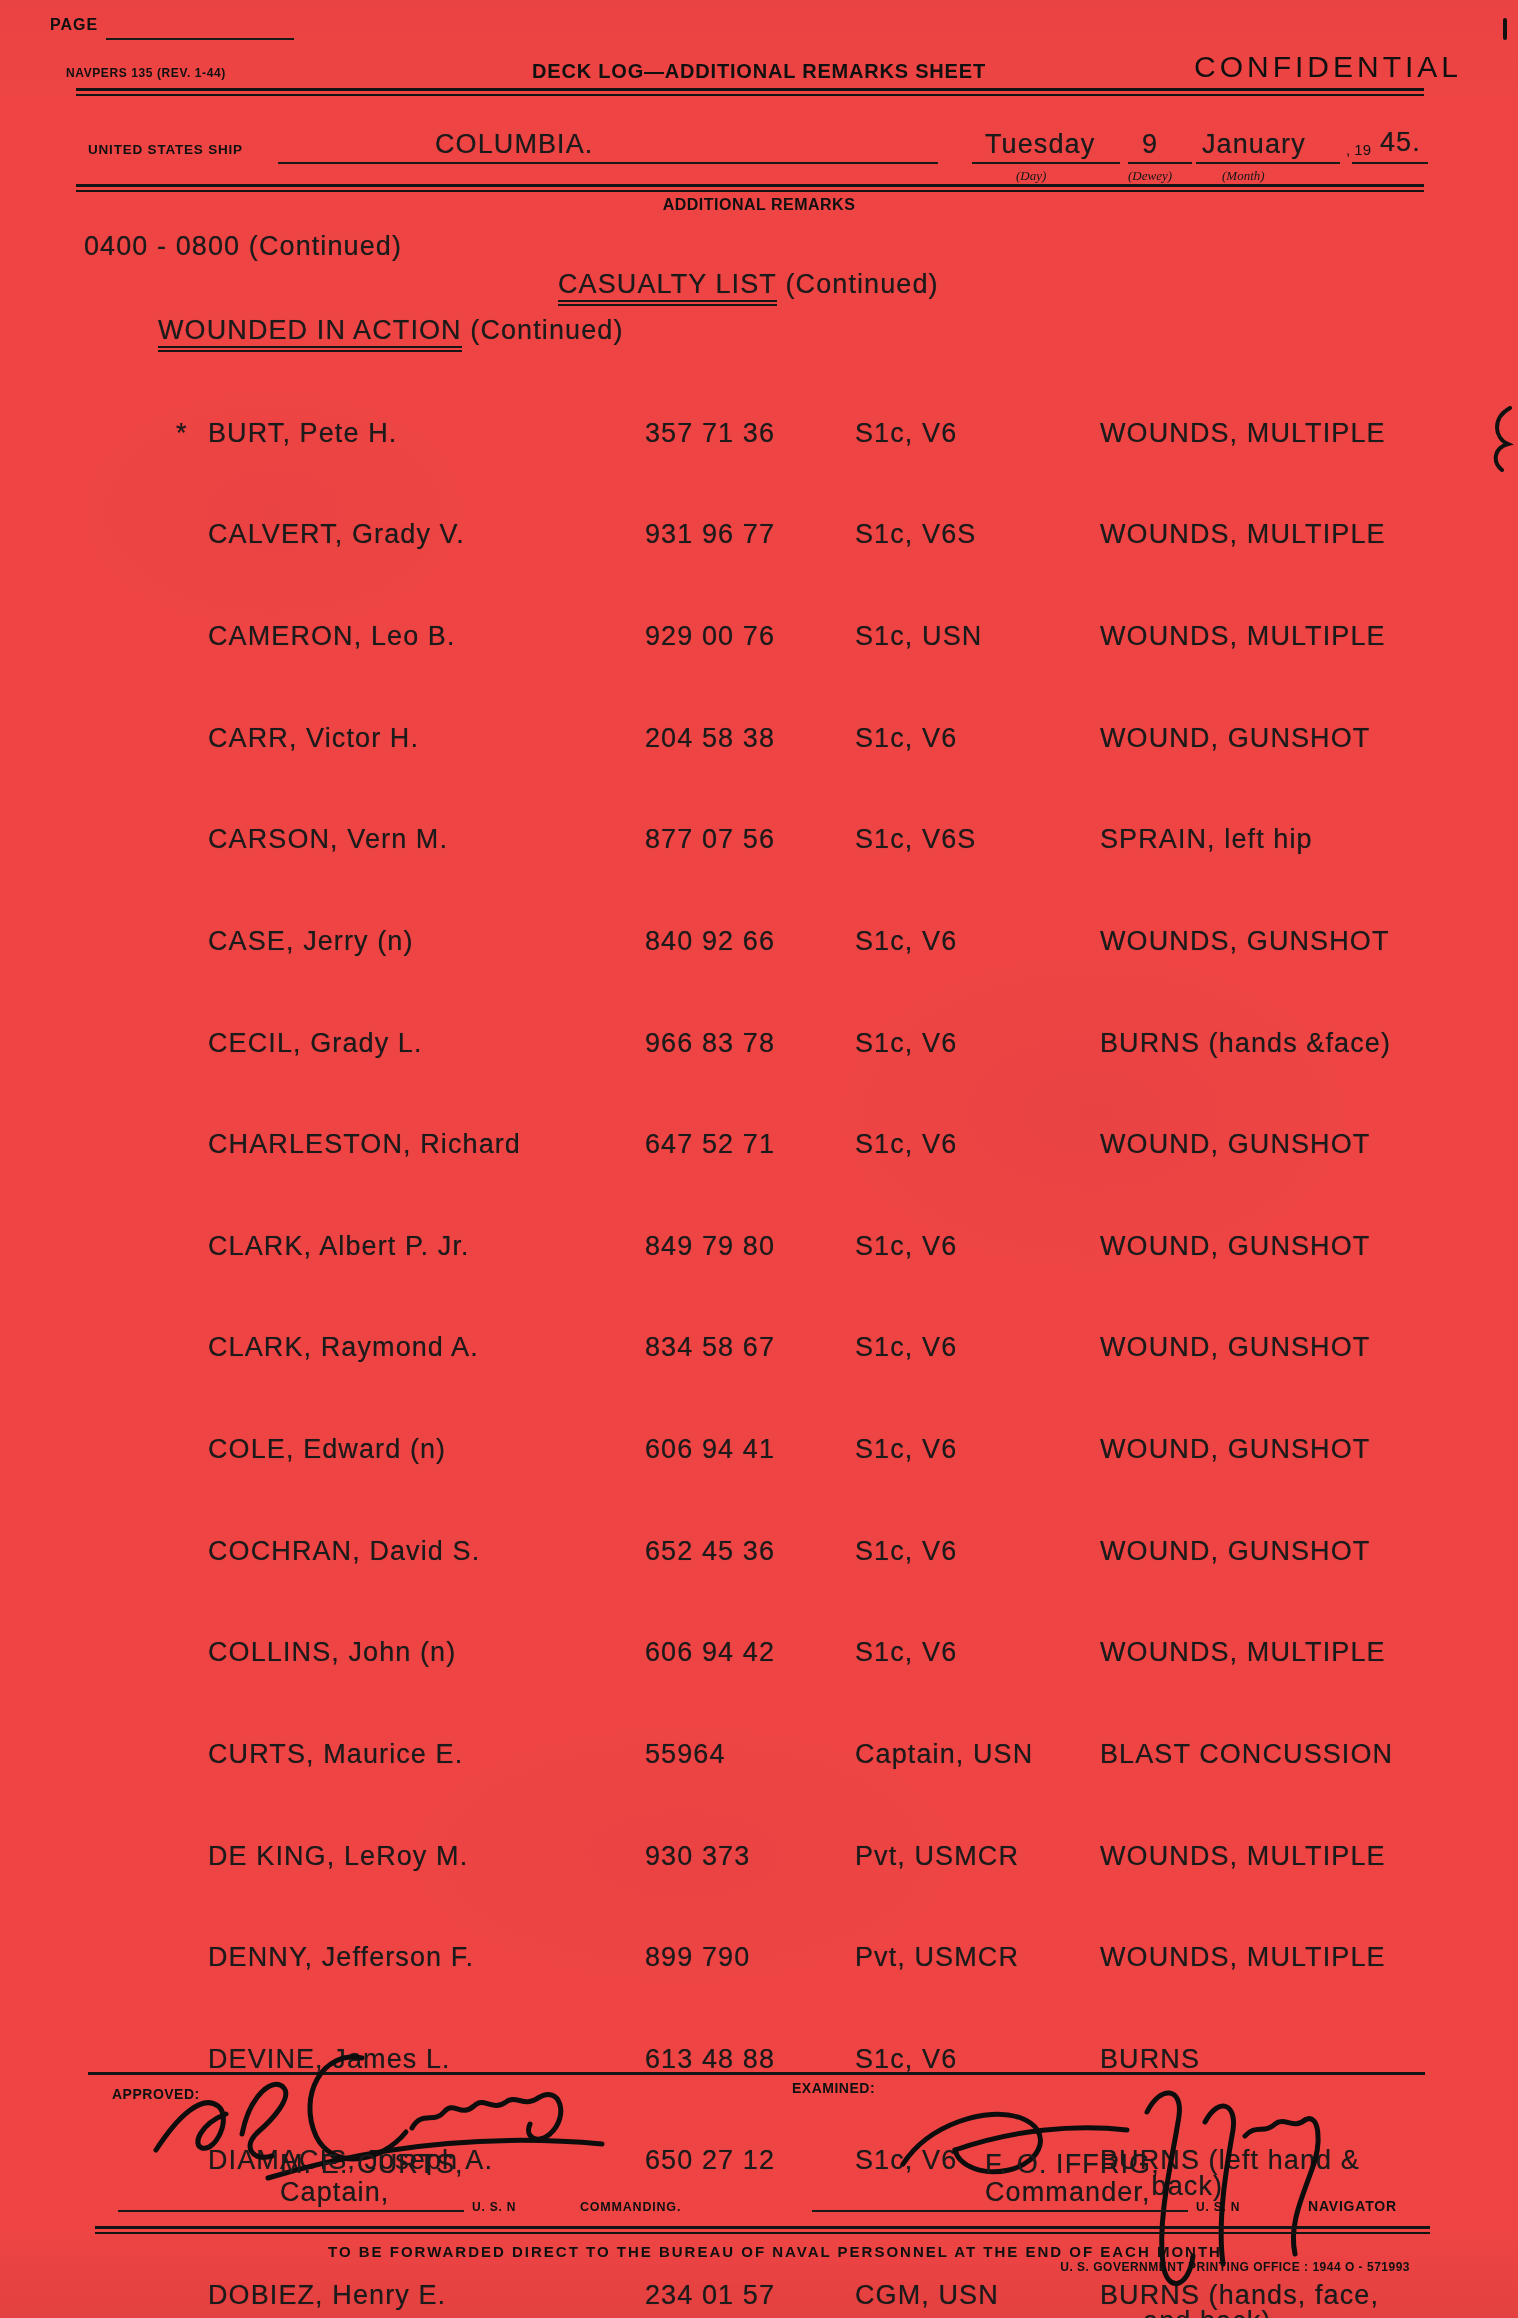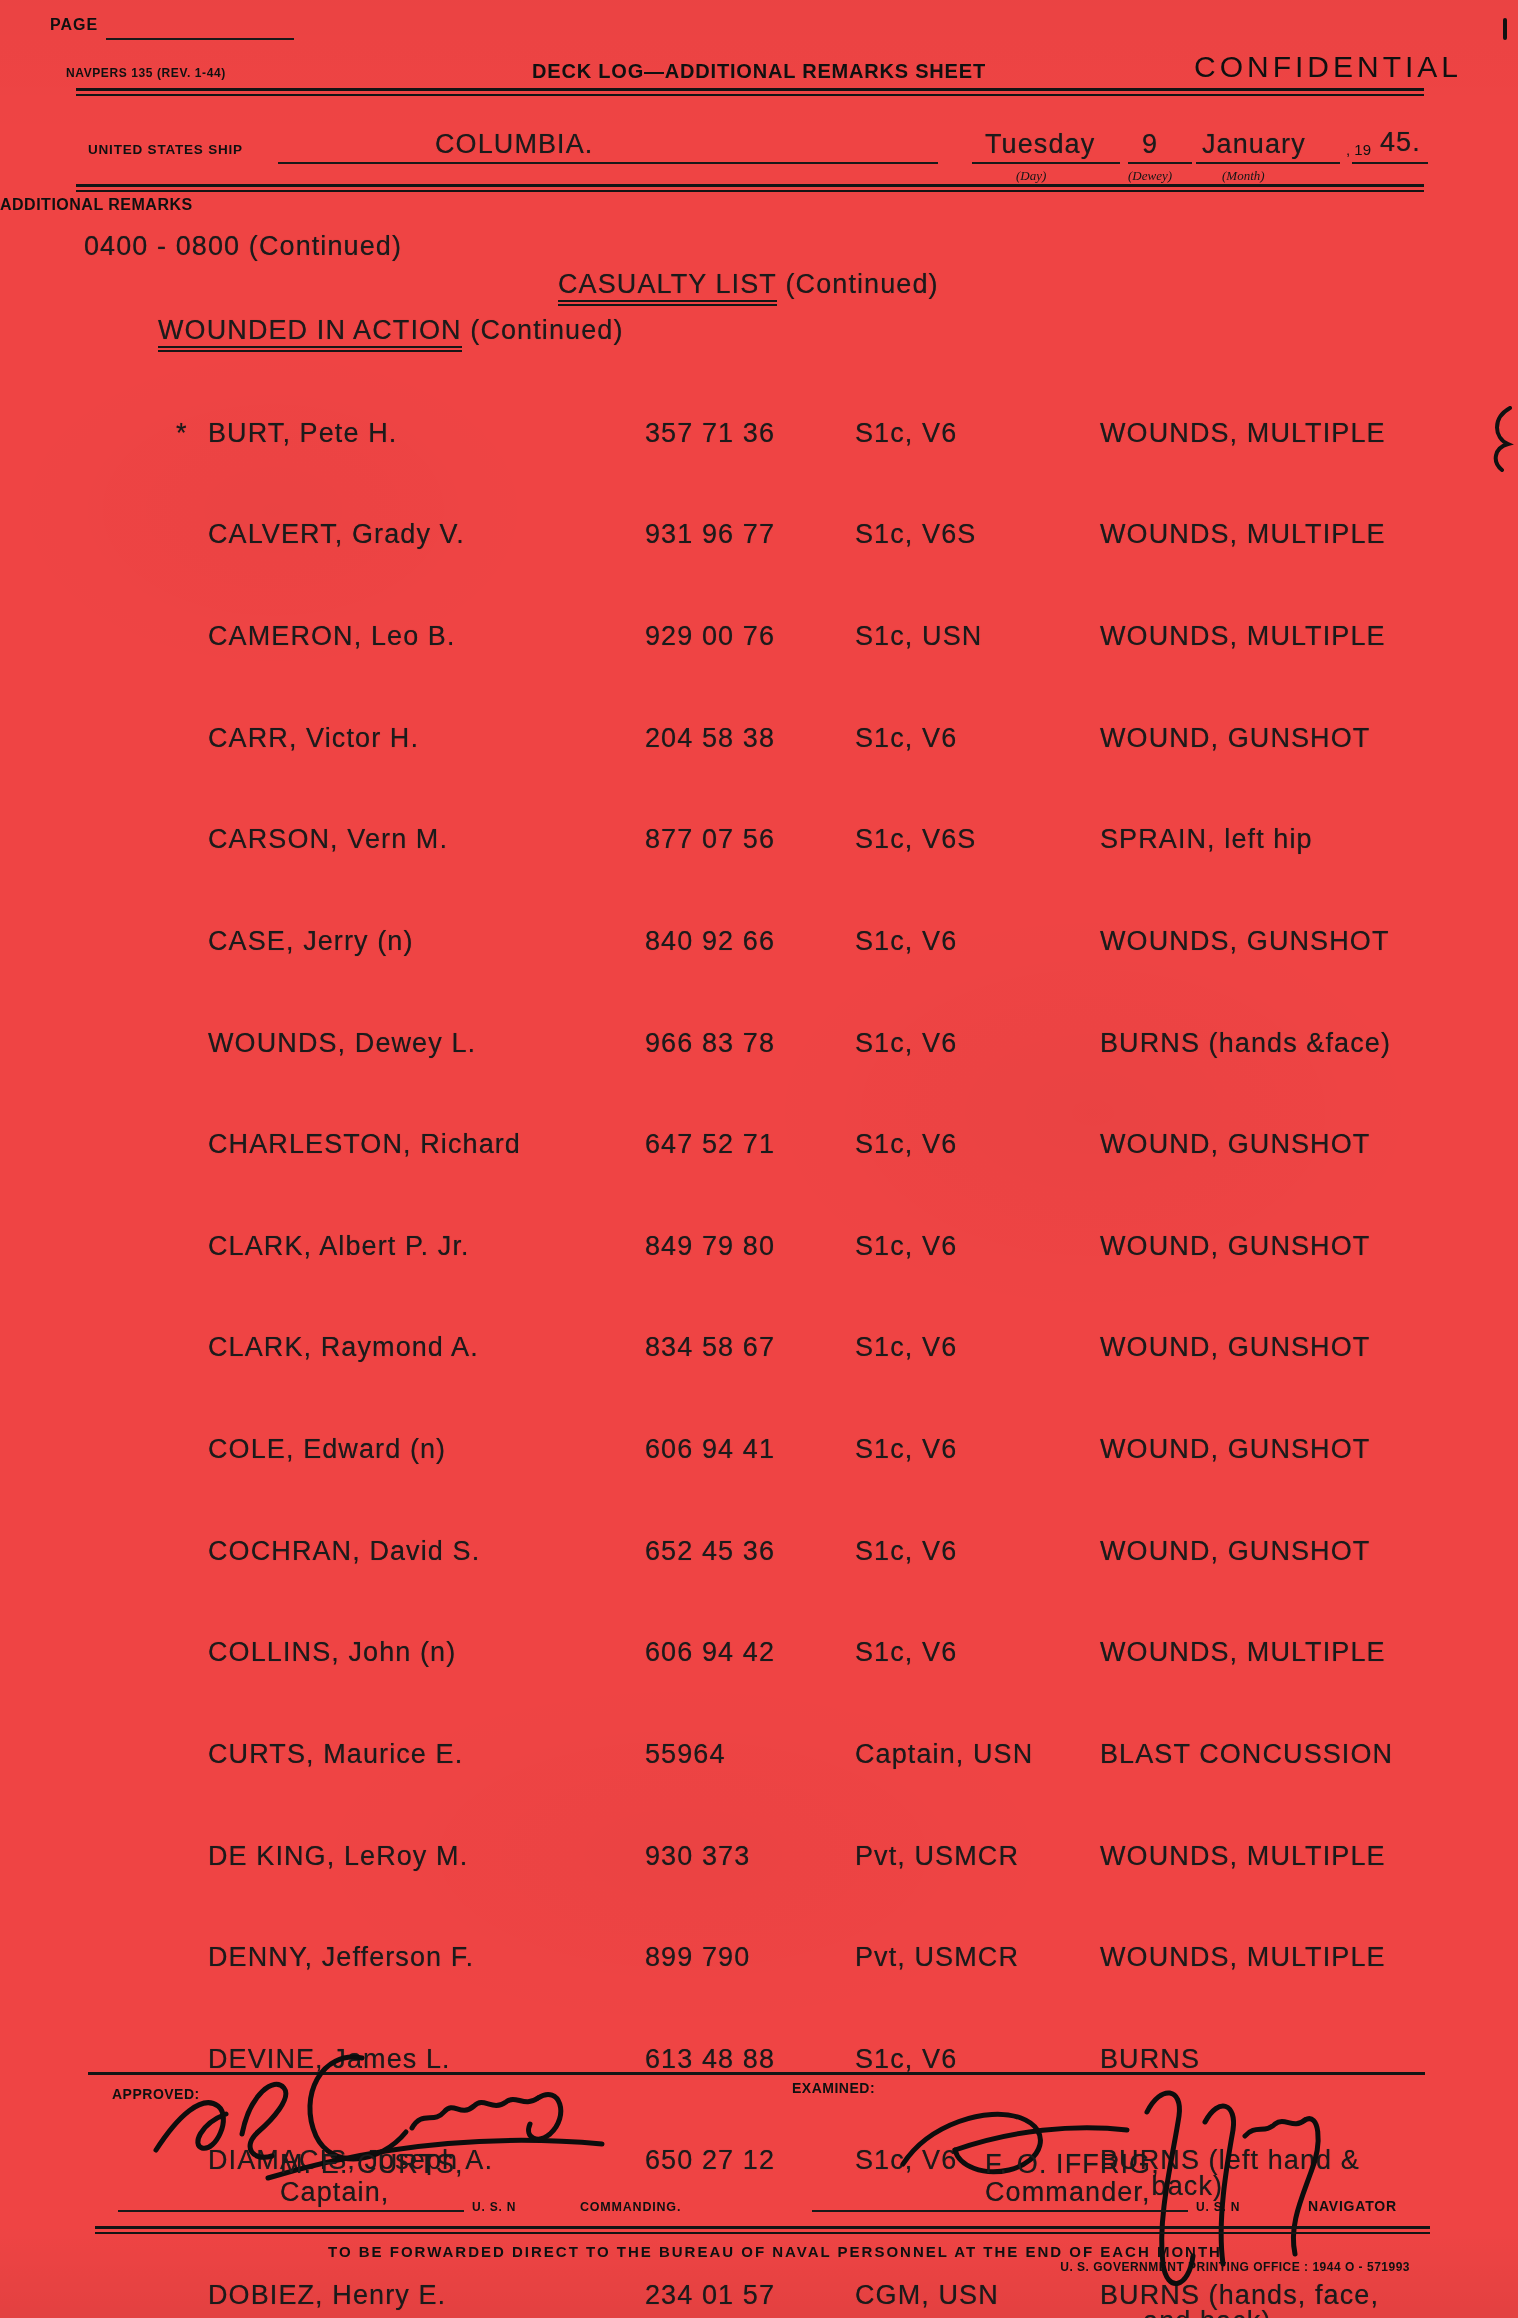--- a/index.html
+++ b/index.html
@@ -59,21 +59,21 @@
   <div class="abs pr" style="left:1346px;top:141px;font-size:15px;">, 19</div>
   <div class="abs tw" style="left:1380px;top:130px;">45.</div>
   <div class="abs hline" style="left:1352px;top:162px;width:76px;"></div>
 
   <div class="abs caption" style="left:1016px;top:168px;text-align:center;">(Day)</div>
   <div class="abs caption" style="left:1128px;top:168px;">(Dewey)</div>
   <div class="abs caption" style="left:1222px;top:168px;">(Month)</div>
 
   <div class="abs rule2" style="left:76px;top:184px;width:1348px;"></div>
 
-  <div class="abs pr b" style="left:0;right:0;top:196px;font-size:16px;letter-spacing:0.5px;">ADDITIONAL REMARKS</div>
+  <div class="abs pr b" style="left:0;right:0;top:196px;text-align:center;font-size:16px;letter-spacing:0.5px;">ADDITIONAL REMARKS</div>
   <div class="abs tw" style="left:84px;top:234px;">0400 - 0800 (Continued)</div>
   <div class="abs tw" style="left:558px;top:272px;"><span class="u2">CASUALTY LIST</span><span> (Continued)</span></div>
   <div class="abs tw" style="left:158px;top:318px;"><span class="u2">WOUNDED IN ACTION</span><span> (Continued)</span></div>
 
   <div id="casualty-table" class="tw">
     <div class="c-row">
       <span class="c-flag">*</span>
       <span class="c-name">BURT, Pete H.</span>
       <span class="c-num">357 71 36</span>
       <span class="c-rate">S1c, V6</span>
@@ -115,21 +115,21 @@
     <div class="c-row">
       <span class="c-flag"></span>
       <span class="c-name">CASE, Jerry (n)</span>
       <span class="c-num">840 92 66</span>
       <span class="c-rate">S1c, V6</span>
       <span class="c-injury">WOUNDS, GUNSHOT</span>
     </div>
   
     <div class="c-row">
       <span class="c-flag"></span>
-      <span class="c-name">WOUNDS, Dewey L.</span>
+      <span class="c-name">CECIL, Grady L.</span>
       <span class="c-num">966 83 78</span>
       <span class="c-rate">S1c, V6</span>
       <span class="c-injury">BURNS (hands &amp;face)</span>
     </div>
   
     <div class="c-row">
       <span class="c-flag"></span>
       <span class="c-name">CHARLESTON, Richard</span>
       <span class="c-num">647 52 71</span>
       <span class="c-rate">S1c, V6</span>

